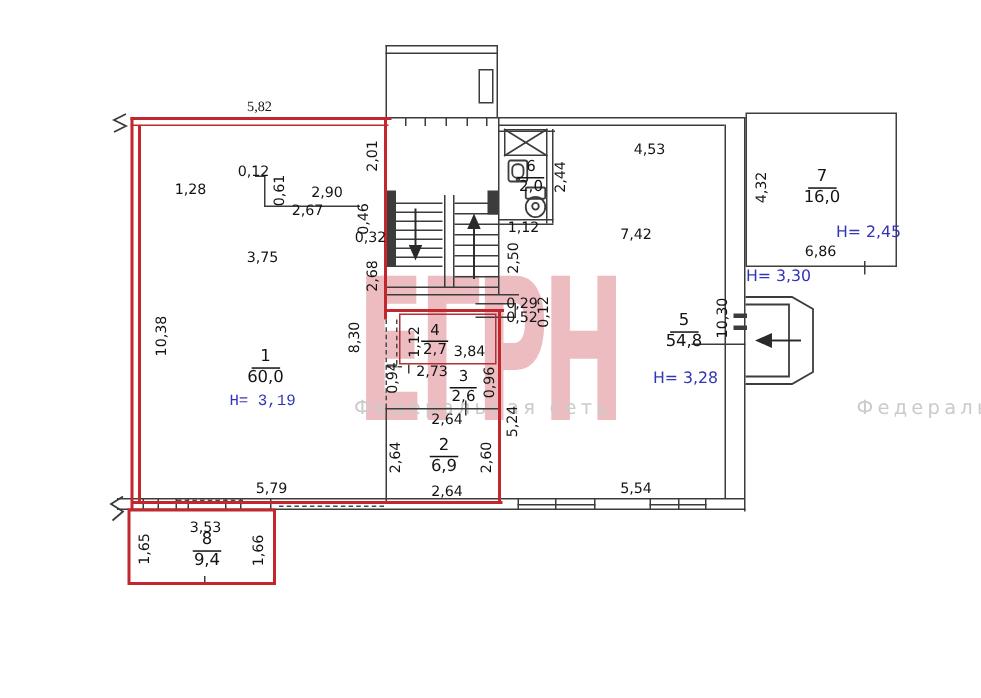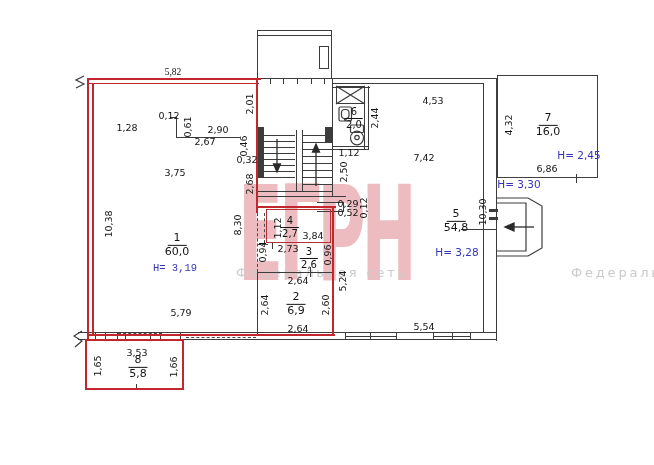--- a/index.html
+++ b/index.html
@@ -177,21 +177,21 @@
       <div class="dim rot" style="left: 187px; top: 127px;">0,61</div>
       <div class="dim" style="left: 218px; top: 129px;">2,90</div>
       <div class="dim" style="left: 205px; top: 141px;">2,67</div>
       <div class="dim rot" style="left: 243px; top: 146px;">0,46</div>
       <div class="dim" style="left: 247px; top: 159px;">0,32</div>
       <div class="dim rot" style="left: 249px; top: 104px;">2,01</div>
       <div class="dim" style="left: 175px; top: 172px;">3,75</div>
       <div class="dim rot" style="left: 249px; top: 184px;">2,68</div>
       <div class="dim rot" style="left: 108px; top: 224px;">10,38</div>
       <div class="dim rot" style="left: 237px; top: 225px;">8,30</div>
-      <div class="dim" style="left: 181px; top: 312px;">5,79</div>
+      <div class="dim" style="left: 181px; top: 326px;">5,79</div>
       <div class="dim" style="left: 137px; top: 352px;">3,53</div>
       <div class="dim rot" style="left: 97px; top: 366px;">1,65</div>
       <div class="dim rot" style="left: 173px; top: 367px;">1,66</div>
       <div class="dim rot" style="left: 374px; top: 118px;">2,44</div>
       <div class="dim" style="left: 349px; top: 152px;">1,12</div>
       <div class="dim rot" style="left: 343px; top: 172px;">2,50</div>
       <div class="dim" style="left: 433px; top: 100px;">4,53</div>
       <div class="dim" style="left: 424px; top: 157px;">7,42</div>
       <div class="dim" style="left: 424px; top: 326px;">5,54</div>
       <div class="dim rot" style="left: 482px; top: 212px;">10,30</div>
@@ -210,19 +210,19 @@
       <div class="dim" style="left: 298px; top: 328px;">2,64</div>
       <div class="dim rot" style="left: 508px; top: 125px;">4,32</div>
       <div class="dim" style="left: 547px; top: 168px;">6,86</div>
       <div class="room" style="left: 177px; top: 245px;"><span class="num">1</span><span class="area">60,0</span></div>
       <div class="room" style="left: 296px; top: 304px;"><span class="num">2</span><span class="area">6,9</span></div>
       <div class="room small" style="left: 309px; top: 258px;"><span class="num">3</span><span class="area">2,6</span></div>
       <div class="room small" style="left: 290px; top: 227px;"><span class="num">4</span><span class="area">2,7</span></div>
       <div class="room" style="left: 456px; top: 221px;"><span class="num">5</span><span class="area">54,8</span></div>
       <div class="room small" style="left: 354px; top: 118px;"><span class="num">6</span><span class="area">2,0</span></div>
       <div class="room" style="left: 548px; top: 125px;"><span class="num">7</span><span class="area">16,0</span></div>
-      <div class="room" style="left: 138px; top: 367px;"><span class="num">8</span><span class="area">5,8</span></div>
+      <div class="room" style="left: 138px; top: 367px;"><span class="num">8</span><span class="area">9,4</span></div>
       <div class="hlabel" style="left: 175px; top: 268px; font-family: Liberation Mono, monospace;">H= 3,19</div>
       <div class="hlabel" style="left: 457px; top: 252px;">H= 3,28</div>
       <div class="hlabel" style="left: 519px; top: 152px; margin-top: 32px;">H= 3,30</div>
       <div class="hlabel" style="left: 579px; top: 155px;">H= 2,45</div>
     </div>
 </div>
 
 </body></html>

